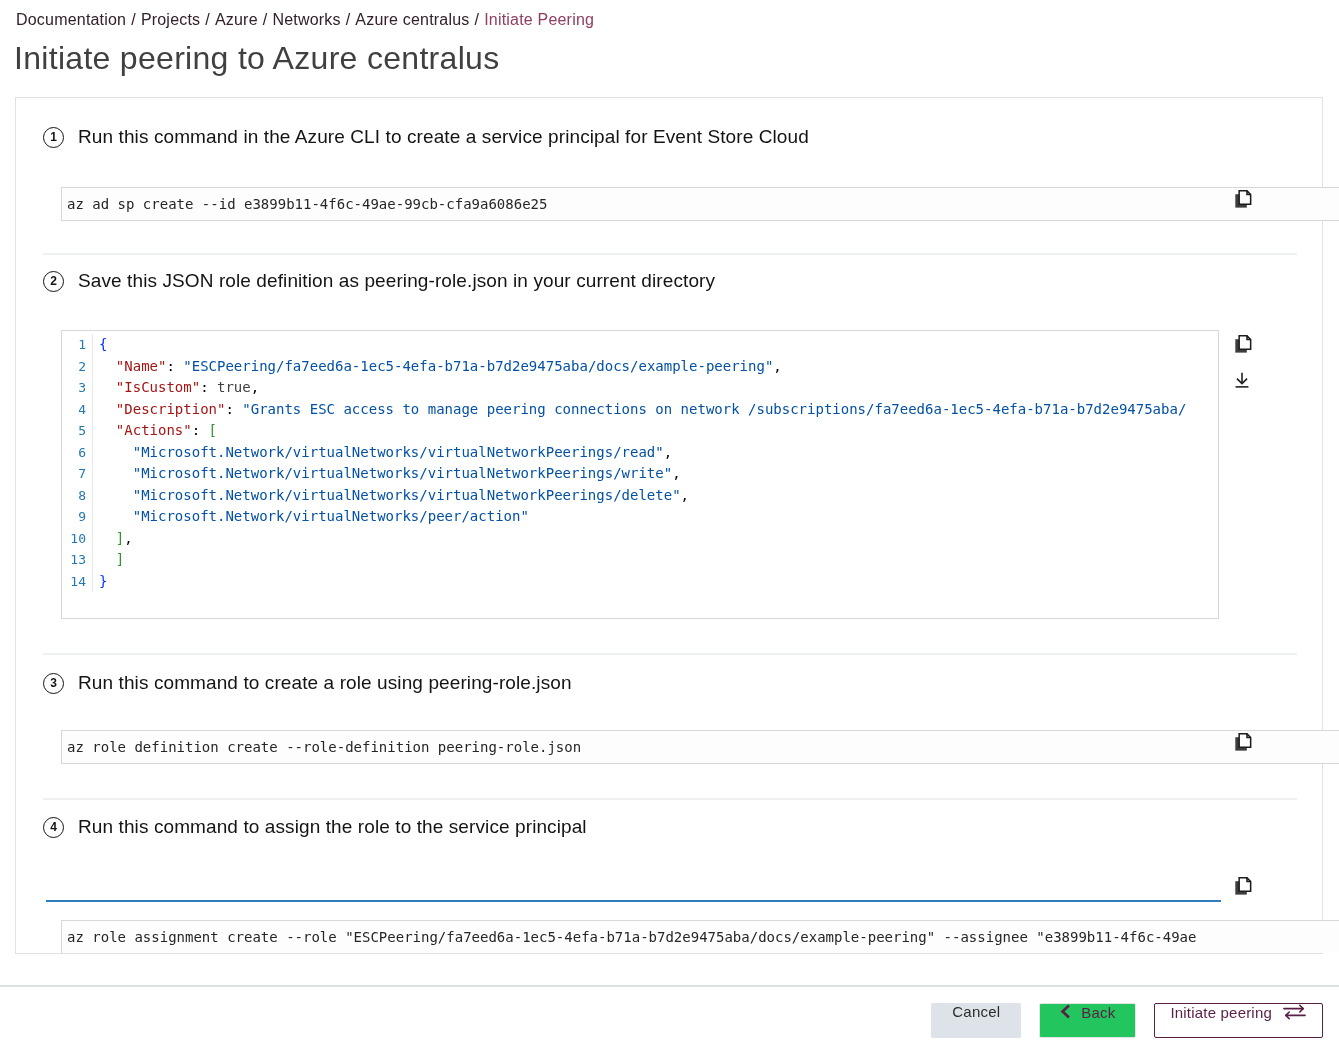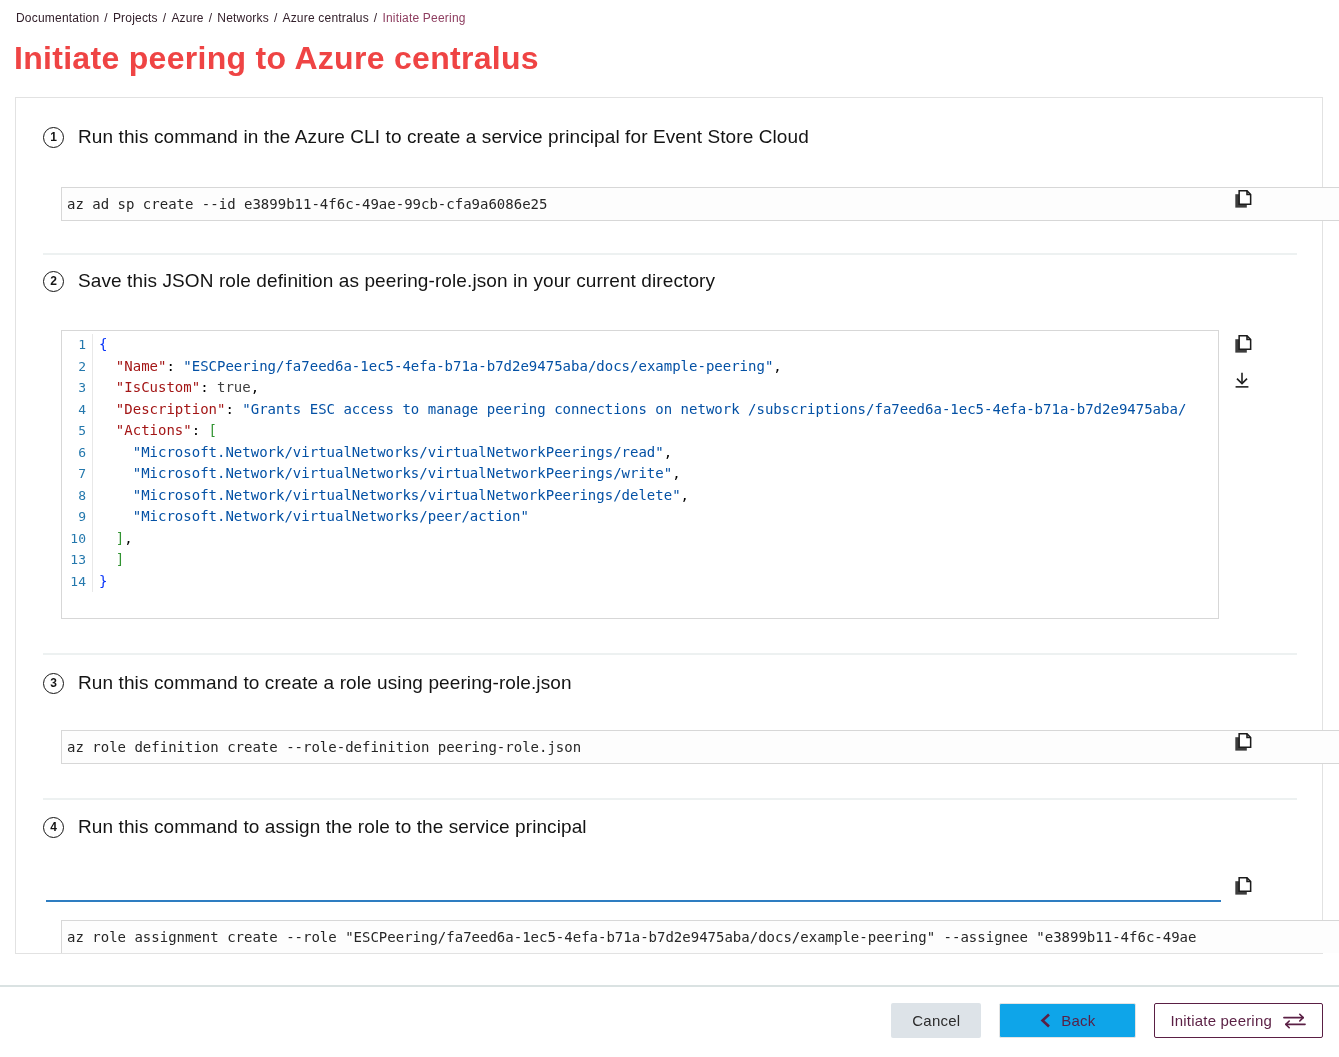--- a/index.html
+++ b/index.html
@@ -1,27 +1,27 @@
 <!DOCTYPE html>
 <html><head>
 <meta charset="utf-8">
 <style>
   * { margin:0; padding:0; box-sizing:border-box; }
   html,body { width:1339px; height:1057px; background:#ffffff; overflow:hidden;
               font-family:"Liberation Sans", sans-serif; }
   .abs { position:absolute; }
 
   
-  .breadcrumb { left:16px; top:11px; font-size:12px; color:#33202b; letter-spacing:.2px; }
+  .breadcrumb { left:16px; top:11px; font-size:16px; color:#33202b; letter-spacing:.2px; }
   .bc-item { color:#33202b; cursor:pointer; }
   .bc-sep { color:#33202b; margin:0 5px; }
   .bc-current { color:#8e3e60; }
 
   
-  .page-title { left:14px; top:40px; font-size:32px; font-weight:700; color:#ef4444; letter-spacing:.3px; }
+  .page-title { left:14px; top:40px; font-size:32px; font-weight:400; color:#404040; letter-spacing:.3px; }
 
   
   .card { left:15px; top:97px; width:1308px; height:857px; background:#fff; border:1px solid #e2e2e2; }
 
   .step-row { position:absolute; left:27px; display:flex; align-items:center; }
   .step-circle { width:21px; height:21px; border:1.4px solid #141414; border-radius:50%;
                  display:flex; align-items:center; justify-content:center;
                  font-size:12px; font-weight:700; color:#141414; flex:0 0 auto; }
   .step-label { margin-left:14px; font-size:19px; color:#141414; letter-spacing:.1px; }
 
@@ -49,25 +49,25 @@
   .tok-pl { color:#000000; }
   .tok-key { color:#a31515; }
   .tok-str { color:#0451a5; }
   .tok-kw { color:#404040; }
   .tok-bb { color:#0431fa; }
   .tok-bg { color:#319331; }
 
   
   .footer-divider { left:0; top:985px; width:1339px; height:2px; background:#dae2e2; }
   .footer-buttons { left:0; top:1003px; width:1323px; display:flex; justify-content:flex-end; gap:18px; }
-  .btn { height:35px; display:flex; align-items:center; justify-content:center; gap:10px;
+  .btn { height:35px; display:flex; align-items:flex-start; justify-content:center; gap:10px;
          font-family:"Liberation Sans", sans-serif; font-size:15px; letter-spacing:.2px;
          border-radius:2px; cursor:pointer; }
   .btn-cancel { background:#dde3e8; border:none; color:#2b2b2b; padding:0 21px; }
-  .btn-back { background:#0ea5e9; border:1px solid #e4e4e4; color:#5a1f44; padding:0 40px; }
+  .btn-back { background:#22c55e; border:1px solid #e4e4e4; color:#5a1f44; padding:0 20px; }
   .btn-submit { background:#fff; border:1px solid #5a1f44; color:#5a1f44; padding:0 15px; }
   svg { display:block; }
 </style>
 </head>
 <body>
 
 <nav class="abs breadcrumb"><span class="bc-item">Documentation</span><span class="bc-sep">/</span><span class="bc-item">Projects</span><span class="bc-sep">/</span><span class="bc-item">Azure</span><span class="bc-sep">/</span><span class="bc-item">Networks</span><span class="bc-sep">/</span><span class="bc-item">Azure centralus</span><span class="bc-sep">/</span><span class="bc-current">Initiate Peering</span></nav>
 
 <h1 class="abs page-title">Initiate peering to Azure centralus</h1>
 

